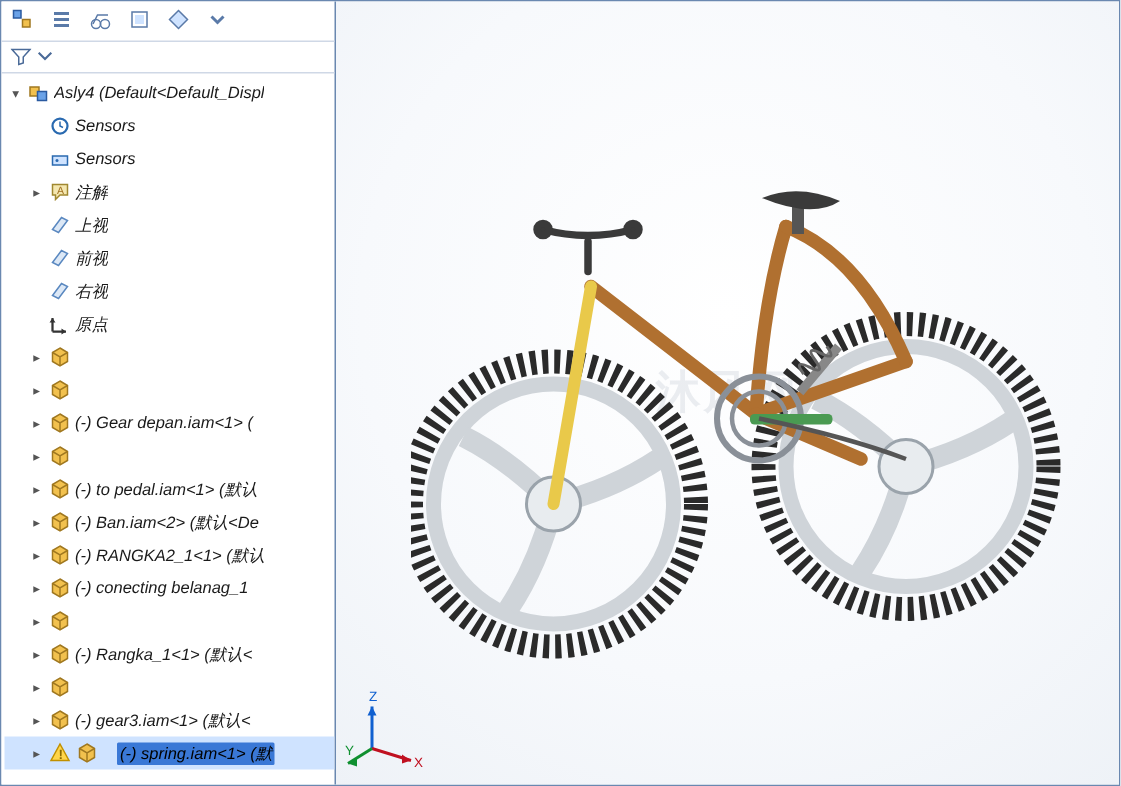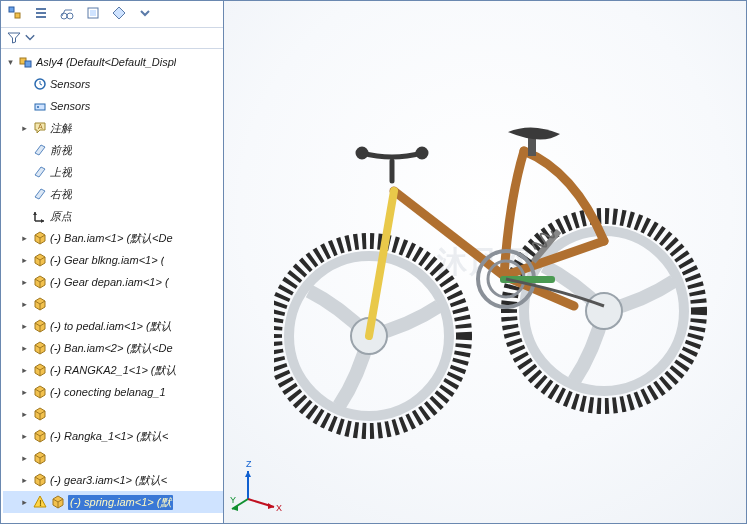--- a/index.html
+++ b/index.html
@@ -15,21 +15,21 @@
   .filter-row { height: 22px; border-top: 1px solid #cfd8e6; border-bottom: 1px solid #cfd8e6; display: flex; align-items: center; padding-left: 6px; }
   .filter-row svg { width: 14px; height: 14px; }
   .tree { flex: 1; overflow: hidden; padding: 2px 0 0 2px; white-space: nowrap; }
   .node { height: 22px; display: flex; align-items: center; gap: 2px; padding-left: 2px; cursor: default; }
   .node.selected { background: #cfe3ff; }
   .node.lv1 { padding-left: 16px; }
   .exp { width: 11px; height: 11px; display: inline-flex; align-items: center; justify-content: center; font-size: 9px; color: #555; cursor: pointer; }
   .ico { width: 16px; height: 16px; display: inline-flex; align-items: center; justify-content: center; }
   .ico svg { width: 16px; height: 16px; }
   .lbl { color: #1a1a1a; font-size: 11px; overflow: hidden; text-overflow: clip; font-style: italic; }
-  .warn .lbl { color: #fef9c3; }
+  .warn .lbl { color: #000000; margin-left: 10px; }
   .sel-chip { background: #3a78d6; color: #fff; padding: 0 2px; border-radius: 1px; }
   
   .viewport { flex: 1; position: relative; background: radial-gradient(circle at 50% 40%, #ffffff 0%, #f7f9fc 60%, #eef2f7 100%); }
   .triad { position: absolute; left: 4px; bottom: 6px; width: 60px; height: 60px; }
   .watermark { position: absolute; left: 50%; top: 50%; transform: translate(-50%, -50%); font-size: 30px; font-weight: 700; color: rgba(150,160,175,0.18); letter-spacing: 2px; pointer-events: none; white-space: nowrap; }
   
   .bike { position: absolute; left: 50px; top: 80px; width: 440px; height: 360px; }
 </style>
 </head>
 <body>
@@ -127,30 +127,30 @@
           </span>
           <span class="lbl">注解</span>
         </div>
         <div class="node lv1">
           <span class="exp"></span>
           <span class="ico">
             <svg viewBox="0 0 16 16">
               <path d="M3 11 L9 3 L13 5 L7 13 Z" fill="#dce8f6" stroke="#5a88c0"></path>
             </svg>
           </span>
+          <span class="lbl">上视</span>
+        </div>
+        <div class="node lv1">
+          <span class="exp"></span>
+          <span class="ico">
+            <svg viewBox="0 0 16 16">
+              <path d="M3 11 L9 3 L13 5 L7 13 Z" fill="#dce8f6" stroke="#5a88c0"></path>
+            </svg>
+          </span>
           <span class="lbl">前视</span>
-        </div>
-        <div class="node lv1">
-          <span class="exp"></span>
-          <span class="ico">
-            <svg viewBox="0 0 16 16">
-              <path d="M3 11 L9 3 L13 5 L7 13 Z" fill="#dce8f6" stroke="#5a88c0"></path>
-            </svg>
-          </span>
-          <span class="lbl">上视</span>
         </div>
         <div class="node lv1">
           <span class="exp"></span>
           <span class="ico">
             <svg viewBox="0 0 16 16">
               <path d="M3 11 L9 3 L13 5 L7 13 Z" fill="#dce8f6" stroke="#5a88c0"></path>
             </svg>
           </span>
           <span class="lbl">右视</span>
         </div>
@@ -165,31 +165,29 @@
           <span class="lbl">原点</span>
         </div>
         <div class="node lv1">
           <span class="exp">▸</span>
           <span class="ico">
             <svg viewBox="0 0 16 16">
               <path d="M8 2l5 3v6l-5 3-5-3V5z" fill="#f2c14e" stroke="#a07820"></path>
               <path d="M3 5l5 3 5-3M8 8v6" stroke="#a07820" fill="none"></path>
             </svg>
           </span>
-          <span class="lbl">(-) Ban.iam&lt;1&gt; (默认&lt;De</span>
-        </div>
-        <div class="node lv1">
-          <span class="exp">▸</span>
-          <span class="ico">
-            <svg viewBox="0 0 16 16">
-              <path d="M8 2l5 3v6l-5 3-5-3V5z" fill="#f2c14e" stroke="#a07820"></path>
-              <path d="M3 5l5 3 5-3M8 8v6" stroke="#a07820" fill="none"></path>
-            </svg>
-          </span>
-          <span class="lbl">(-) Gear blkng.iam&lt;1&gt; (</span>
+        </div>
+        <div class="node lv1">
+          <span class="exp">▸</span>
+          <span class="ico">
+            <svg viewBox="0 0 16 16">
+              <path d="M8 2l5 3v6l-5 3-5-3V5z" fill="#f2c14e" stroke="#a07820"></path>
+              <path d="M3 5l5 3 5-3M8 8v6" stroke="#a07820" fill="none"></path>
+            </svg>
+          </span>
         </div>
         <div class="node lv1">
           <span class="exp">▸</span>
           <span class="ico">
             <svg viewBox="0 0 16 16">
               <path d="M8 2l5 3v6l-5 3-5-3V5z" fill="#f2c14e" stroke="#a07820"></path>
               <path d="M3 5l5 3 5-3M8 8v6" stroke="#a07820" fill="none"></path>
             </svg>
           </span>
           <span class="lbl">(-) Gear depan.iam&lt;1&gt; (</span>

